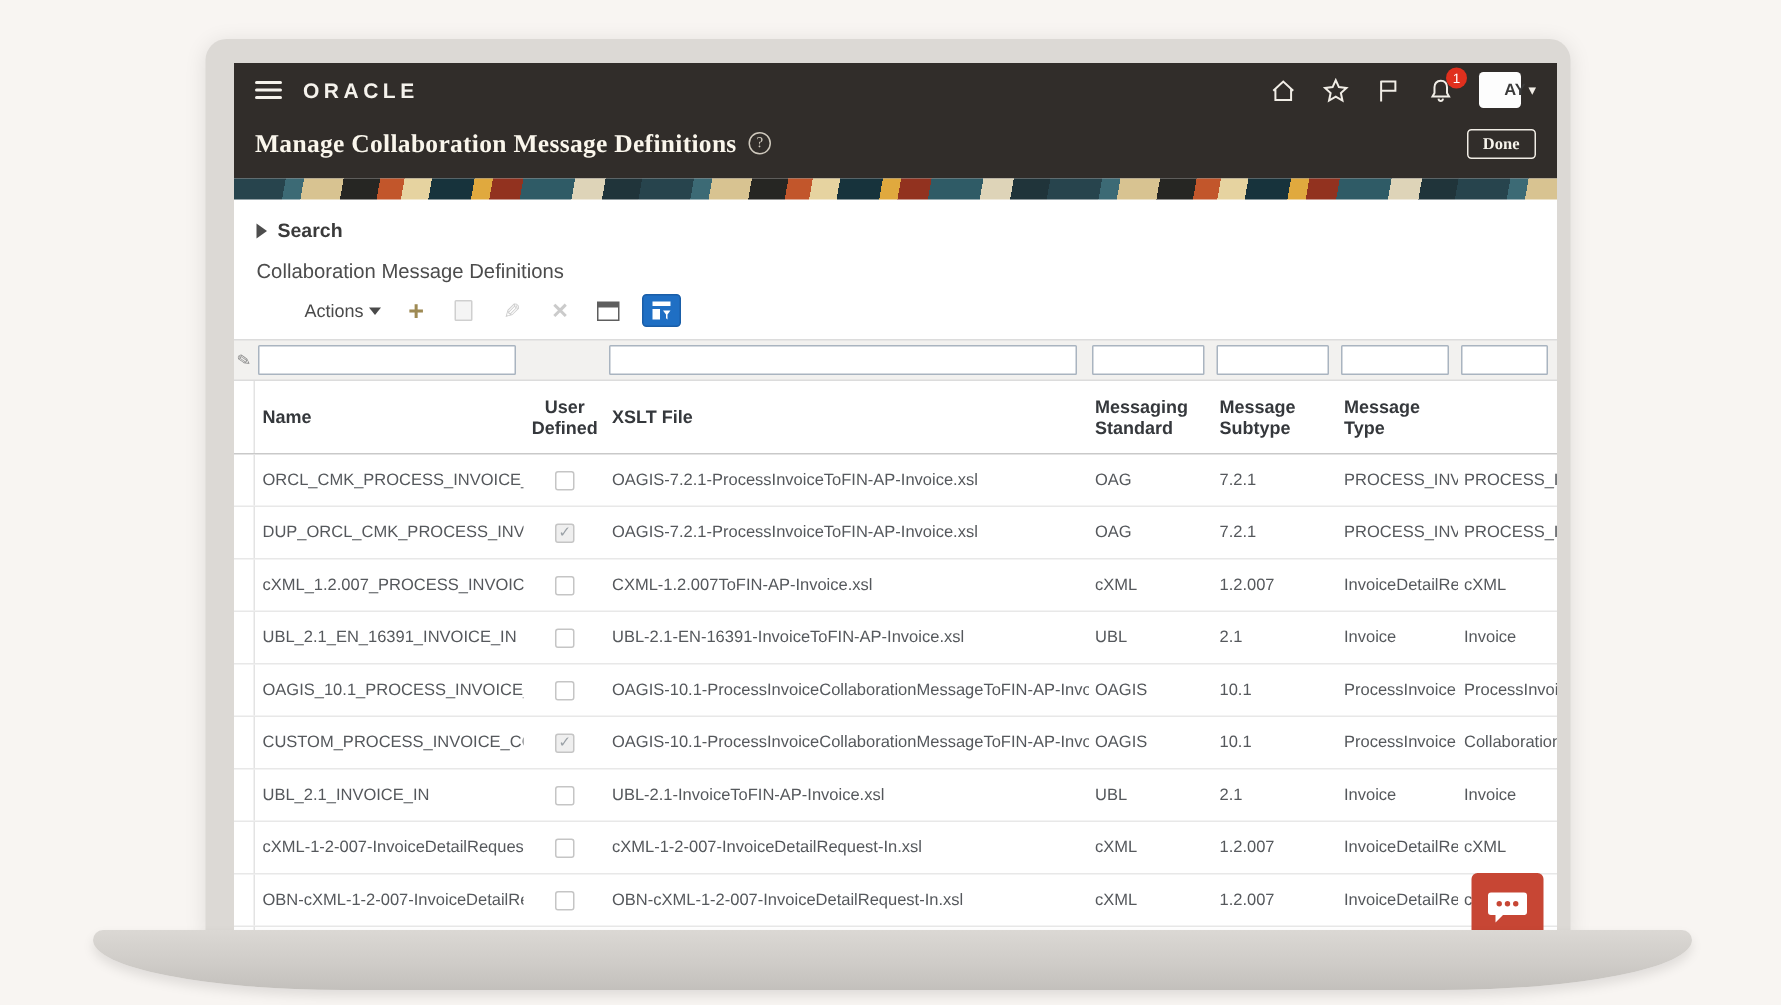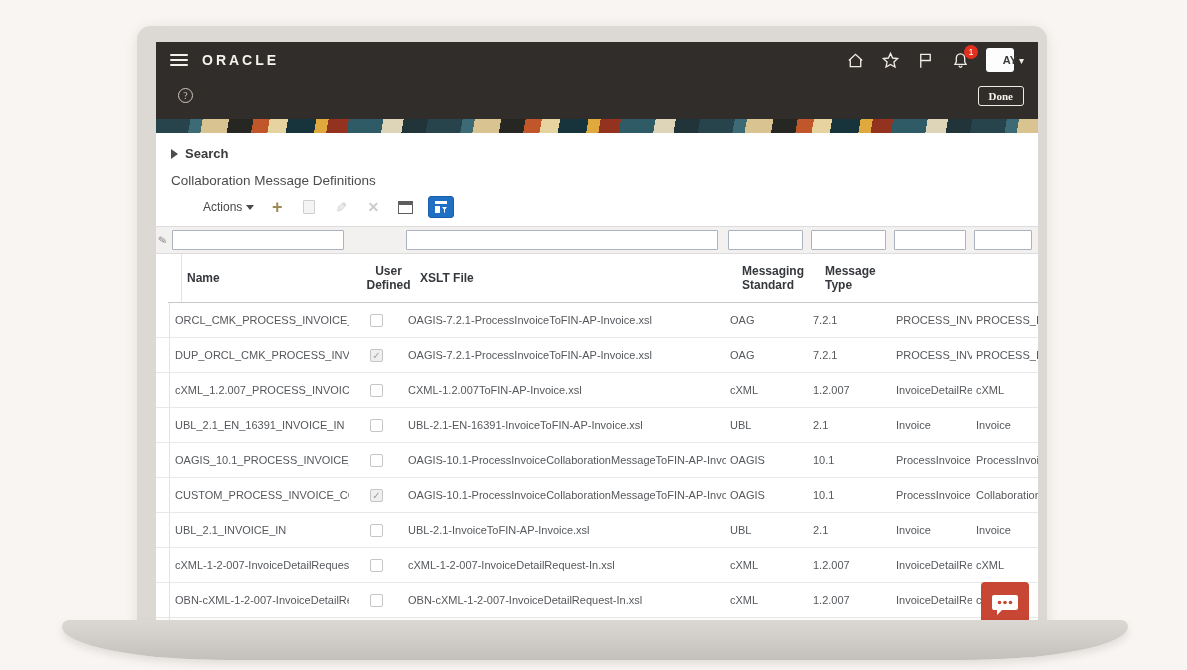--- a/index.html
+++ b/index.html
@@ -119,21 +119,21 @@
   }
   .filter-row .gutter { display:flex; align-items:center; justify-content:center; }
   .qbe-row-icon { color:#8b8b8b; font-size:11px; transform:rotate(-10deg); }
   .f-input {
     height:20px; border:1px solid #a9b4c0; border-radius:1px; background:#fff;
     width:calc(100% - 8px); margin-left:2px; font-size:11px; padding:0 3px;
   }
   .f-input.name-f { width:172px; margin-left:2px; }
   .f-input.xslt-f { width:312px; }
 
-  .thead { border-bottom:1px solid #c9c9c9; background:#fff;margin-left:12px; }
+  .thead { border-bottom:1px solid #c9c9c9; background:#fff; }
   .thead > div {
     font-size:12px; font-weight:bold; color:#35383c; padding:9px 4px;
     display:flex; align-items:center; min-height:48px;
   }
   .thead .gutter, .trow .gutter { border-right:1px solid #e3e3e3; padding:0; }
   .th-name { padding-left:5px !important; }
   .th-ud { justify-content:center; text-align:center; }
   .th-wrap { width:100%; }
 
   .trow { border-bottom:1px solid #e8e8e8; height:35px; align-items:center; cursor:pointer; }
@@ -194,20 +194,21 @@
         <span class="badge">1</span>
       </span>
       <span class="avatar-wrap">
         <span class="avatar">AY</span>
         <span class="chev">▾</span>
       </span>
     </div>
   </div>
 
   <div class="titlebar">
+    <span class="page-title">Manage Collaboration Message Definitions</span>
     <span class="help-icon">?</span>
     <button class="done-btn">Done</button>
   </div>
 
   <div class="banner"></div>
 
   <div class="content">
 
     <div class="search-row">
       <span class="tri"></span>
@@ -256,20 +257,21 @@
     </div>
 
     <div class="grid thead">
       <div class="gutter"></div>
       <div class="th-name">Name</div>
       <div class="th-ud">
           <span class="th-wrap">User Defined</span>
         </div>
       <div>XSLT File</div>
       <div>Messaging Standard</div>
+      <div>Message Subtype</div>
       <div>Message Type</div>
     </div>
 
     <div>
   <div class="grid trow">
     <div class="gutter"></div>
     <div class="cell-name">ORCL_CMK_PROCESS_INVOICE_002</div>
     <div class="ud-cell">
             <span class="cb"></span>
           </div>

